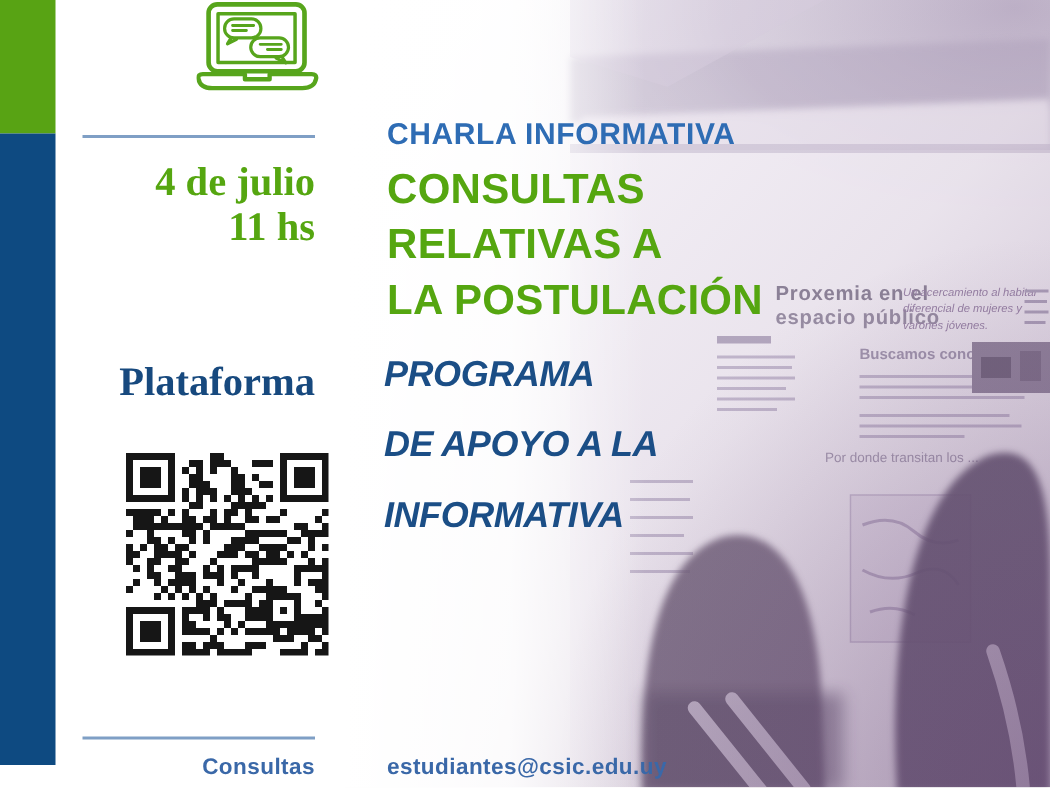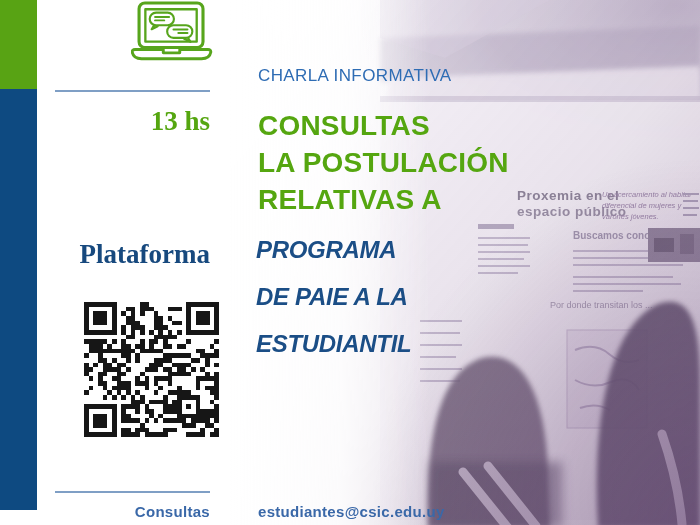--- a/index.html
+++ b/index.html
@@ -33,22 +33,22 @@
   .qr-caption{
     position:absolute;left:52px;top:449px;width:175px;text-align:center;
     font-size:13px;font-weight:700;color:var(--caption-blue,#1d4d85);letter-spacing:.2px;
   }
   .contact-label{
     position:absolute;left:0;top:503px;width:210px;text-align:right;
     font-size:15px;font-weight:600;color:var(--link-blue,#3a68a8);letter-spacing:.3px;
   }
   
   .kicker{
-    position:absolute;left:258px;top:66px;
-    font-size:17px;font-weight:400;letter-spacing:.4px;color:var(--steel-blue,#2e6cb4);
+    position:absolute;left:258px;top:79px;
+    font-size:20px;font-weight:700;letter-spacing:.4px;color:var(--steel-blue,#2e6cb4);
   }
   .green-title{
     position:absolute;left:258px;top:107px;
     font-size:28px;line-height:37px;font-weight:900;letter-spacing:.2px;
     color:var(--green-text,#55a610);
   }
   .program-title{
     position:absolute;left:256px;top:226px;
     font-size:24px;line-height:47px;font-weight:800;font-style:italic;
     letter-spacing:-.3px;color:var(--headline-blue,#1b4e86);
@@ -182,21 +182,22 @@
         <rect x="37" y="25" width="26" height="13" rx="6.5" stroke-width="2.2"></rect>
         <path d="M58.5 38 l2.6 4.2 l-6.6 -3.2" stroke-width="2.2"></path>
         <path d="M43.5 29.5 H58 M48.5 33 H58" stroke-width="2"></path>
         <path d="M4 50 H33 V53.5 H50 V50 H79 C81.3 50 82.3 51.2 82 53 C81.2 57.6 77.8 59.6 72.5 59.6 H10.5 C5.2 59.6 1.8 57.6 1 53 C0.7 51.2 1.7 50 4 50 Z" stroke-width="3"></path>
       </svg>
     </div>
 
     <div class="divider divider-top"></div>
 
     <div class="date-block">
-      <div>13 hs</div>
+      <div>4 de julio</div>
+      <div>11 hs</div>
     </div>
 
     <div class="platform-block">
       <div>Plataforma</div>
     </div>
 
     <div class="qr-wrap">
       <svg viewBox="0 0 29 29" xmlns="http://www.w3.org/2000/svg" fill="#161616">
           <rect x="0" y="0" width="1" height="1"></rect>
           <rect x="1" y="0" width="1" height="1"></rect>
@@ -626,26 +627,26 @@
 
 
     <div class="divider divider-bottom"></div>
 
     <div class="contact-label">Consultas</div>
 
     <div class="kicker">CHARLA INFORMATIVA</div>
 
     <div class="green-title">
       <div>CONSULTAS</div>
+      <div>RELATIVAS A</div>
       <div>LA POSTULACIÓN</div>
-      <div>RELATIVAS A</div>
     </div>
 
     <div class="program-title">
       <div>PROGRAMA</div>
-      <div>DE PAIE A LA</div>
-      <div>ESTUDIANTIL</div>
+      <div>DE APOYO A LA</div>
+      <div>INFORMATIVA</div>
     </div>
 
     <div class="email">estudiantes@csic.edu.uy</div>
 
   </div>
 </div>
 
 </body></html>

